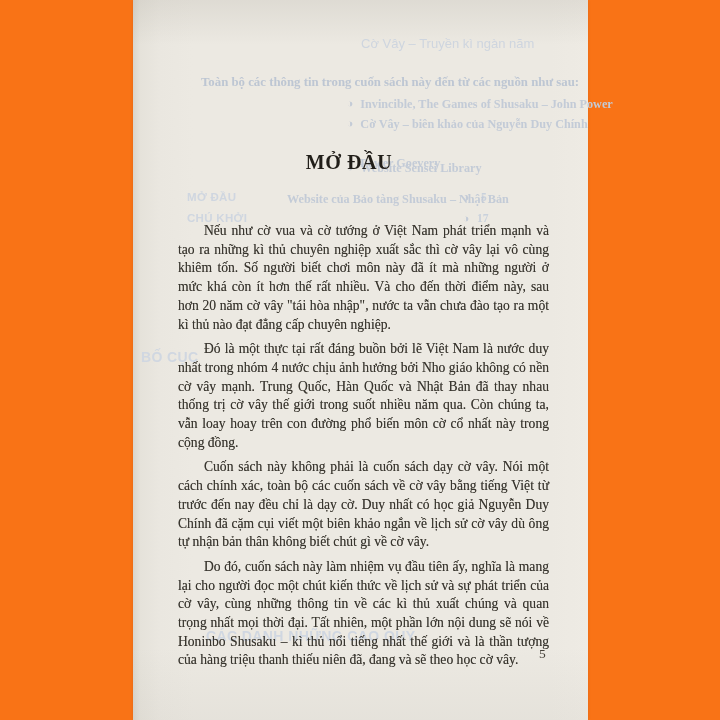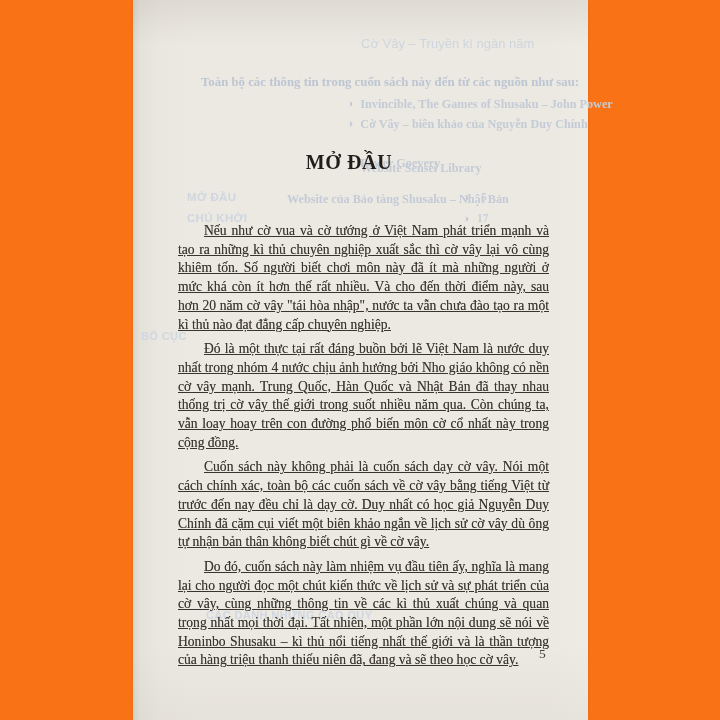--- a/index.html
+++ b/index.html
@@ -26,37 +26,37 @@
     position:absolute;left:30px;top:151px;width:372px;
     text-align:center;font-size:20px;font-weight:bold;color:#211e19;
     letter-spacing:.6px;
   }
   .body{
     position:absolute;left:45px;top:222px;width:371px;
     font-size:13.6px;line-height:18.7px;text-align:justify;
     color:#38352e;
     text-shadow:0 0 .5px rgba(56,53,46,.55);
   }
-  .body p{margin:0 0 6px 0;text-indent:26px;text-decoration:underline;}
+  .body p{margin:0 0 6px 0;text-indent:26px;}
   .pagenum{
     position:absolute;left:406px;top:646px;
     font-size:13.5px;color:#45413a;
   }
 
   
   .st{position:absolute;white-space:nowrap;pointer-events:none;}
   .st-header{left:228px;top:36px;font-size:13px;color:#ced5df;font-family:"Liberation Sans",sans-serif;}
   .st-intro{left:68px;top:75px;font-size:12.8px;font-weight:bold;color:#bdc6d3;text-align:center;}
   .st-li{left:214px;font-size:12.2px;font-weight:bold;color:#c3cbd7;}
   .st-li .blt{font-size:10.5px;margin-right:7px;position:relative;top:-1px;}
   .st-toclabel{font-family:"Liberation Sans",sans-serif;font-weight:bold;font-size:11.5px;color:#cfd6e0;letter-spacing:.3px;}
   .st-srctxt{font-size:12.2px;font-weight:bold;color:#c3cbd7;}
   .st-blt{font-size:10.5px;color:#c3cbd7;}
   .st-num{font-size:11.5px;font-weight:bold;color:#c9d1dc;}
-  .st-caps{font-family:"Liberation Sans",sans-serif;font-weight:bold;font-size:11px;color:#d0d7e1;letter-spacing:.4px;}
+  .st-caps{font-family:"Liberation Sans",sans-serif;font-weight:bold;font-size:14px;color:#d0d7e1;letter-spacing:.4px;margin-top:19px;}
 </style>
 </head>
 <body>
 
 <div class="canvas">
   <div class="page">
 
     <div class="st st-header">Cờ Vây – Truyền kì ngàn năm</div>
 
     <div class="st st-intro">Toàn bộ các thông tin trong cuốn sách này đến từ các nguồn như sau:</div>

